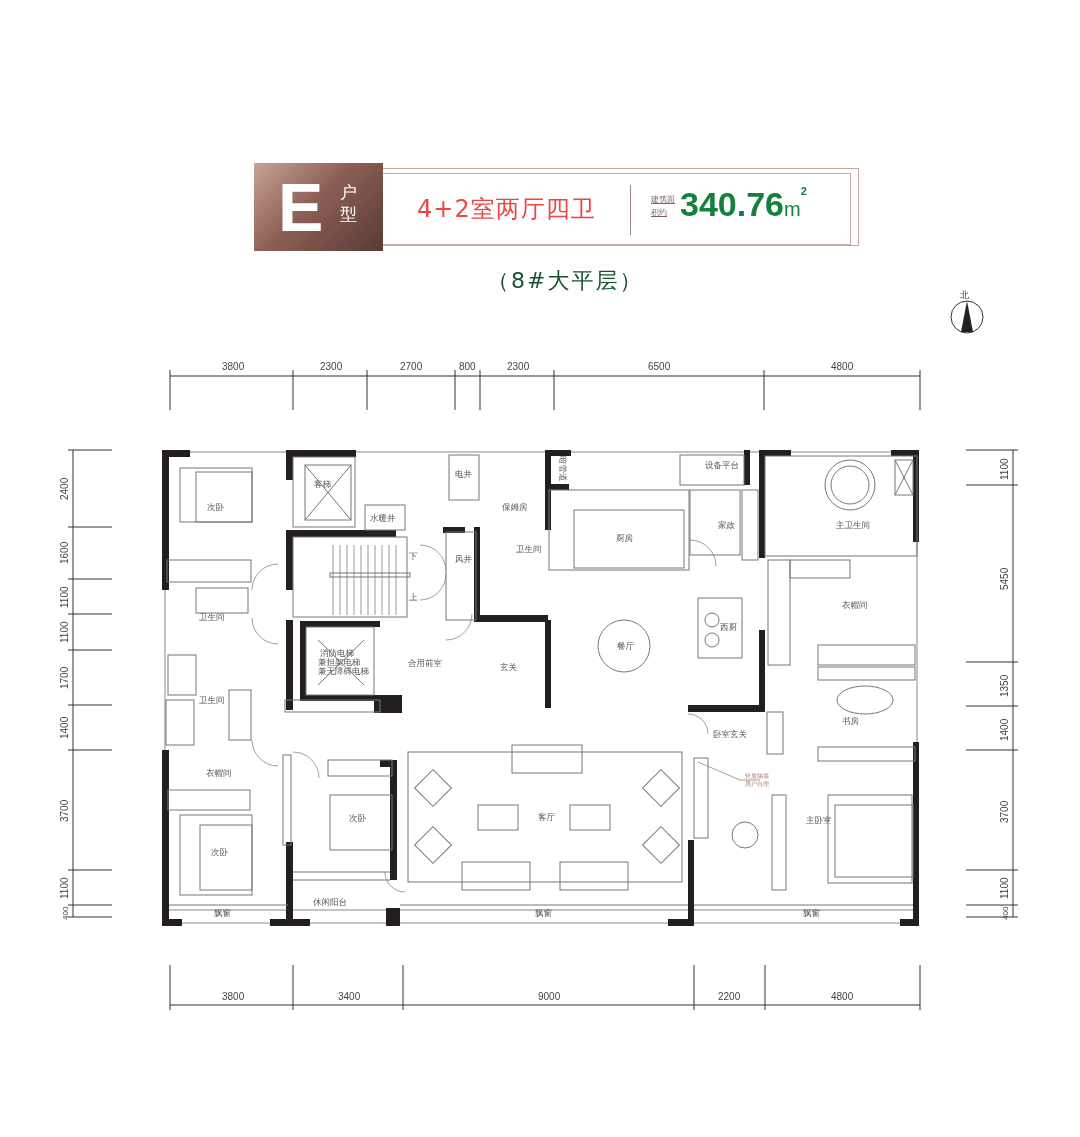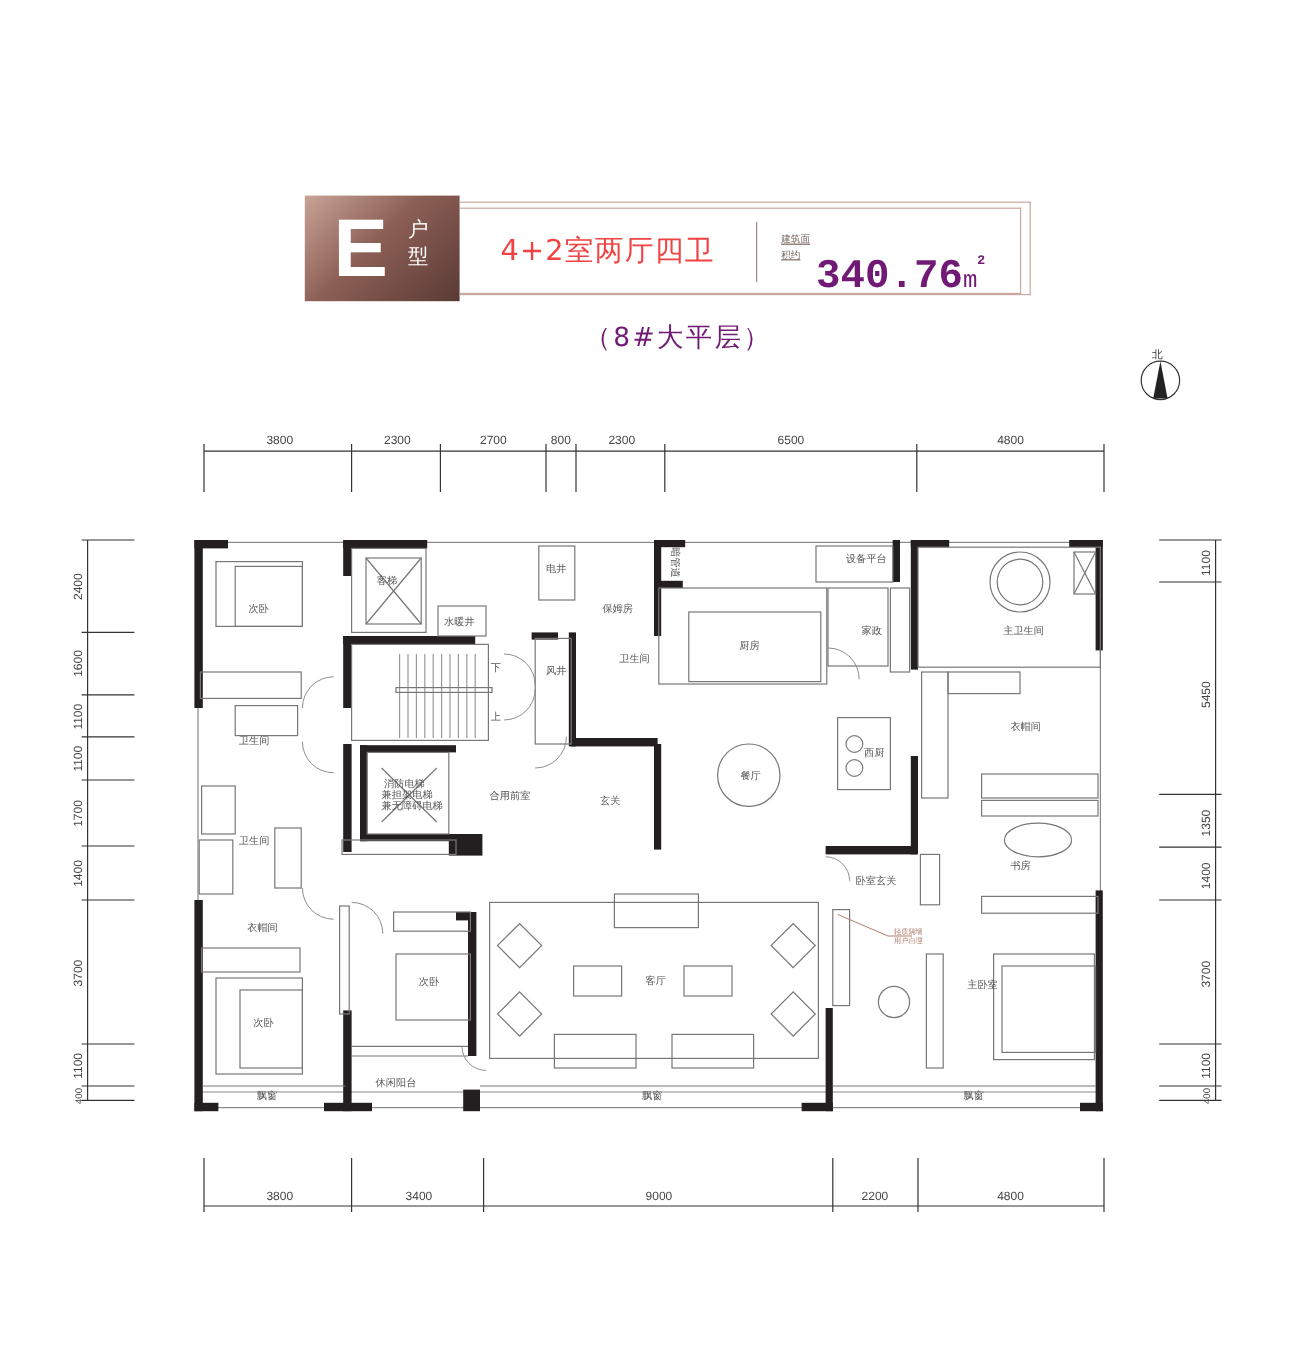--- a/index.html
+++ b/index.html
@@ -6,24 +6,24 @@
   body{width:1080px;height:1137px;position:relative;overflow:hidden;font-family:"DejaVu Sans","Liberation Sans",sans-serif;}
   .header{position:absolute;left:254px;top:163px;width:606px;height:88px;}
   .badge{position:absolute;left:0;top:0;width:129px;height:88px;background:linear-gradient(135deg,#c9a397 0%,#8c5f55 45%,#5a3a35 100%);}
   .badge-letter{position:absolute;left:24px;top:6px;color:#fff;font-family:"Liberation Sans",sans-serif;font-weight:bold;font-size:68px;line-height:76px;}
   .badge-sub{position:absolute;left:86px;top:18px;color:#fff;font-size:17px;line-height:22px;width:20px;}
   .frame-outer{position:absolute;left:129px;top:5px;width:475px;height:76px;border:1px solid #c9a8a0;border-left:none;}
   .frame-inner{position:absolute;left:129px;top:10px;width:467px;height:70px;border:1px solid #c9a8a0;border-left:none;}
   .type-text{position:absolute;left:163px;top:30px;color:#ef4444;font-size:24px;letter-spacing:1px;}
   .divider{position:absolute;left:376px;top:22px;width:1px;height:50px;background:#9a8580;}
   .area-label{position:absolute;left:397px;top:30px;color:#7a6560;font-size:8px;line-height:13px;width:26px;text-decoration:underline;}
-  .area-value{position:absolute;left:426px;top:22px;color:#701a75;font-size:34px;font-weight:bold;font-family:Liberation Mono, monospace;margin-top:27px;}
+  .area-value{position:absolute;left:426px;top:22px;color:#15803d;font-size:34px;font-weight:bold;font-family:Liberation Sans, sans-serif;}
   .area-unit{font-size:20px;font-weight:normal;}
   .area-sup{font-size:11px;vertical-align:top;}
-  .subtitle{position:absolute;left:487px;top:266px;color:#701a75;font-size:22px;letter-spacing:2px;}
+  .subtitle{position:absolute;left:487px;top:266px;color:#14532d;font-size:22px;letter-spacing:2px;}
   svg.plan{position:absolute;left:0;top:0;}
   .rl{font-size:8.5px;fill:#555;font-family:"DejaVu Sans",sans-serif;}
   .dim{font-size:10px;fill:#444;font-family:"Liberation Sans Narrow","Liberation Sans",sans-serif;}
 </style>
 </head>
 <body>
 
 <div class="header">
   <div class="badge">
     <div class="badge-letter">E</div>

